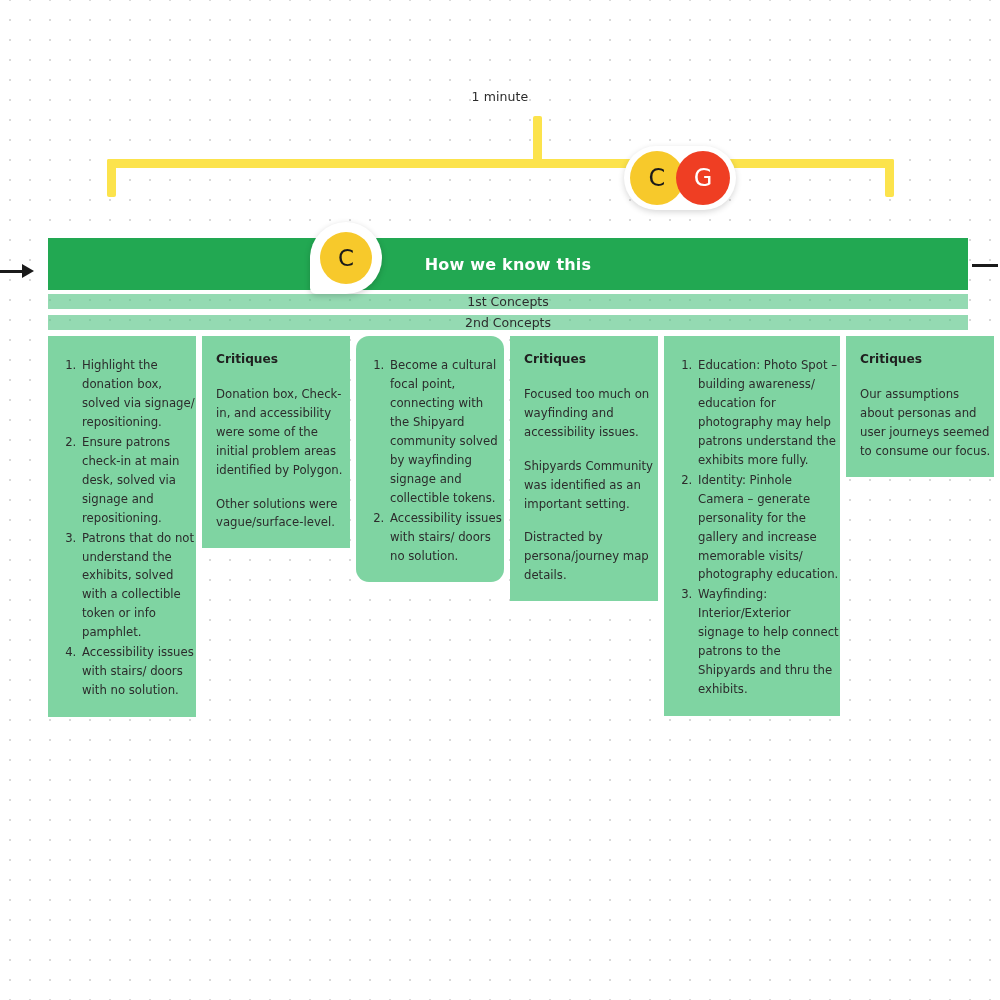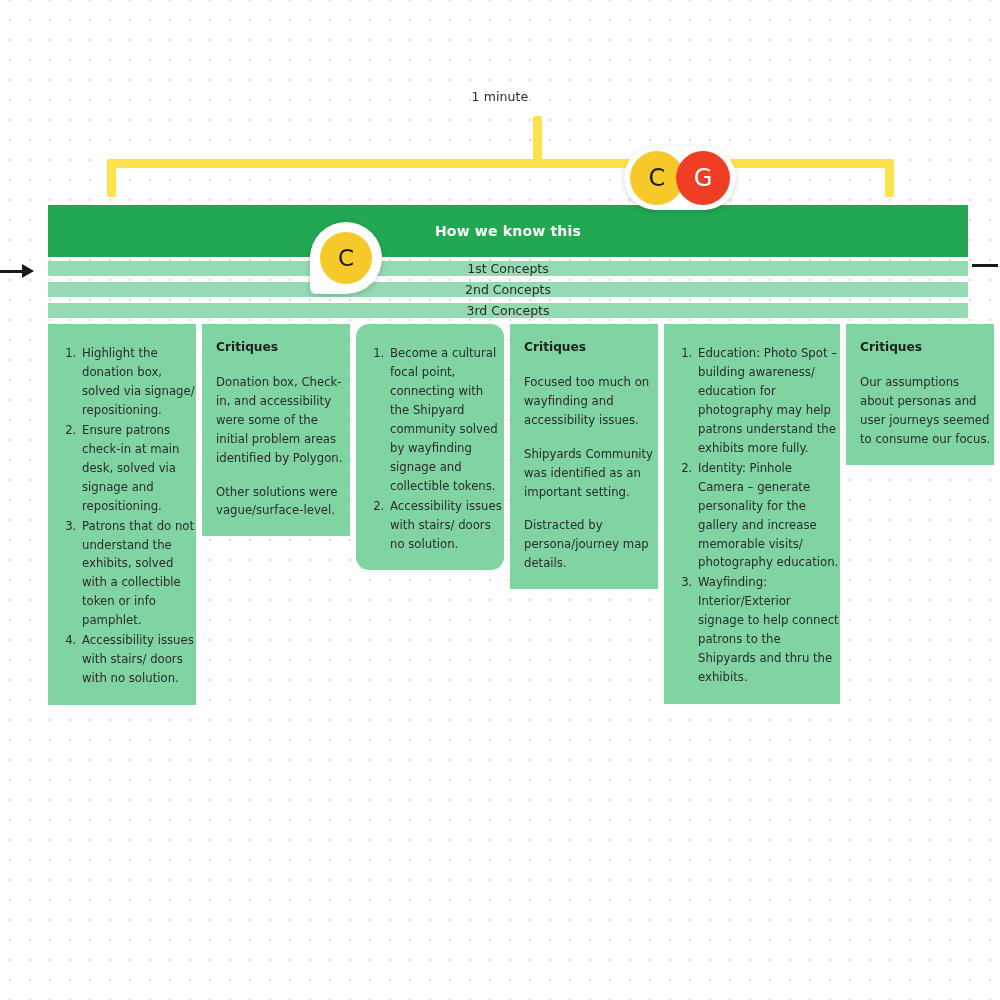--- a/index.html
+++ b/index.html
@@ -119,23 +119,24 @@
     top: 205px;
     width: 920px;
   }
   .board-header {
     height: 52px;
     background: #22A852;
     display: flex;
     align-items: center;
     justify-content: center;
     color: #ffffff;
-    font-size: 14px;
+    font-size: 16px;
     font-weight: 700;
     letter-spacing: .2px;
+    margin-top: 33px;
   }
   .column-head-row {
     display: flex;
     gap: 6px;
     margin-top: 4px;
     flex-direction: column;
   }
   .column-head {
     flex: 1;
     height: 47px;
@@ -243,21 +244,20 @@
     <div class="arrow-line"></div>
   </div>
 
   <div id="board">
 
     <div class="board-header">How we know this</div>
 
     <div class="column-head-row">
       <div class="column-head">1st Concepts</div>
       <div class="column-head">2nd Concepts</div>
-      <div class="column-head">3rd Concepts</div>
     </div>
 
     <div class="columns-row">
 
       <div class="column col-1">
         <div class="card ideas">
           <ol>
             <li>Highlight the donation box, solved via signage/ repositioning.</li>
             <li>Ensure patrons check-in at main desk, solved via signage and repositioning.</li>
             <li>Patrons that do not understand the exhibits, solved with a collectible token or info pamphlet.</li>

